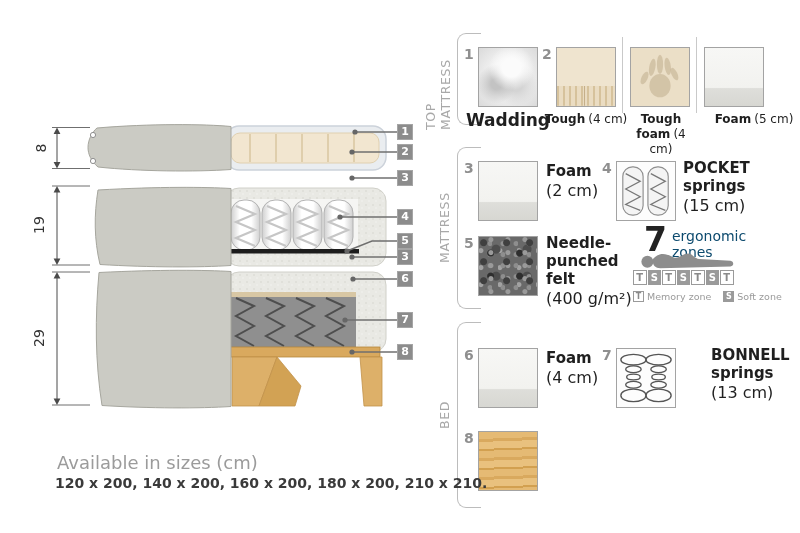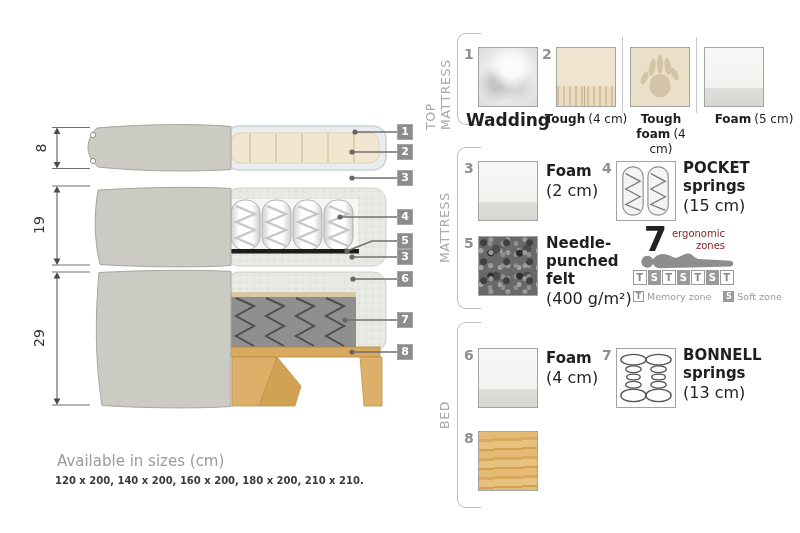--- a/index.html
+++ b/index.html
@@ -51,37 +51,37 @@
     radial-gradient(circle at 85% 60%, #8e8e8e 0 2px, rgba(0,0,0,0) 3px),
     radial-gradient(circle at 55% 45%, #4d4d4d 0 4px, rgba(0,0,0,0) 5px),
     radial-gradient(circle at 10% 80%, #a2a2a2 0 2px, rgba(0,0,0,0) 3px);
     background-size:23px 19px,17px 13px,29px 23px,13px 11px,31px 27px,19px 17px;}
   .tx-wood{background:repeating-linear-gradient(178deg,#e5ba74 0 7px,#d9a95e 7px 10px,#e9c17e 10px 17px,#d2a050 17px 19px);}
   .tx-white{background:#fdfdfd;}
 
   
   .erg-head{position:absolute;display:flex;align-items:flex-start;gap:5px;}
   .erg-num{font-size:33px;font-weight:bold;color:#222;line-height:0.85;}
-  .erg-label{font-size:10px;color:#7f1d1d;line-height:1.15;text-align:right;margin-top:2px;}
+  .erg-label{font-size:14px;color:#0c4a6e;line-height:1.15;text-align:left;margin-top:2px;}
   .erg-label span{display:block;}
   .zrow{position:absolute;display:flex;gap:1px;}
   .zbox{width:13.5px;height:15px;display:flex;align-items:center;justify-content:center;
         font-size:10px;font-weight:bold;border:1px solid #9a9a9a;box-sizing:border-box;}
   .zbox.t{background:#fff;color:#8a8a8a;}
   .zbox.s{background:#9a9a9a;color:#fff;}
   .legend{position:absolute;display:flex;gap:12px;font-size:9.5px;color:#9a9a9a;align-items:center;}
   .legend .entry{display:flex;align-items:center;}
   .lbox{width:11px;height:11px;display:inline-flex;align-items:center;justify-content:center;
         font-size:8px;font-weight:bold;border:1px solid #9a9a9a;margin-right:3px;box-sizing:border-box;}
   .lbox.t{background:#fff;color:#8a8a8a;}
   .lbox.s{background:#9a9a9a;color:#fff;}
 
   
-  .foot-title{position:absolute;left:57px;top:452px;font-size:15px;color:#9b9b9b;}
-  .foot-sizes{position:absolute;left:55px;top:475px;font-size:10px;font-weight:bold;color:#3a3a3a;}
+  .foot-title{position:absolute;left:57px;top:452px;font-size:18px;color:#9b9b9b;}
+  .foot-sizes{position:absolute;left:55px;top:475px;font-size:14px;font-weight:bold;color:#3a3a3a;}
 </style>
 </head>
 <body>
 
 <div id="stage">
 
   <svg class="abs" style="left:0;top:0" width="430" height="533" viewBox="0 0 430 533">
     <defs>
       <pattern id="speck" width="7" height="7" patternUnits="userSpaceOnUse">
         <circle cx="2" cy="2" r="0.8" fill="#d3d3cd"></circle>
@@ -342,21 +342,21 @@
           <ellipse cx="17" cy="37" rx="8" ry="3.5"></ellipse>
         <ellipse cx="17" cy="48" rx="13" ry="6.5"></ellipse>
         <ellipse cx="43" cy="11" rx="13" ry="5.5"></ellipse>
         <ellipse cx="43" cy="21" rx="8" ry="3.5"></ellipse>
           <ellipse cx="43" cy="29" rx="7" ry="3"></ellipse>
           <ellipse cx="43" cy="37" rx="8" ry="3.5"></ellipse>
         <ellipse cx="43" cy="48" rx="13" ry="6.5"></ellipse>
       </g>
     </svg>
   </div>
-  <div class="side-label" style="left:683px;top:346px">
+  <div class="side-label" style="left:711px;top:346px">
     <span class="name">BONNELL springs</span>
     <span class="size">(13 cm)</span>
     </div>
 
   <div class="item-num" style="left:464px;top:430px">8</div>
   <div class="thumb tx-wood" style="left:478px;top:431px"></div>
 
   <div class="foot-title">Available in sizes (cm)</div>
   <div class="foot-sizes">120 x 200, 140 x 200, 160 x 200, 180 x 200, 210 x 210.</div>
 

